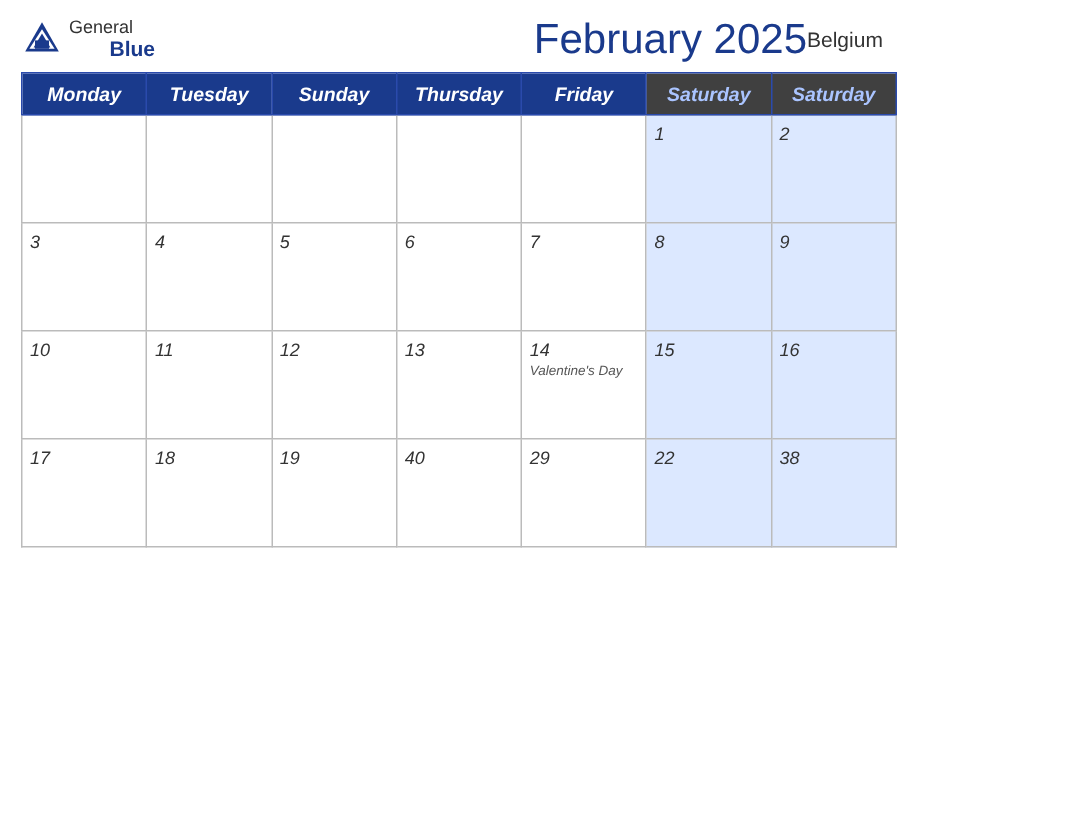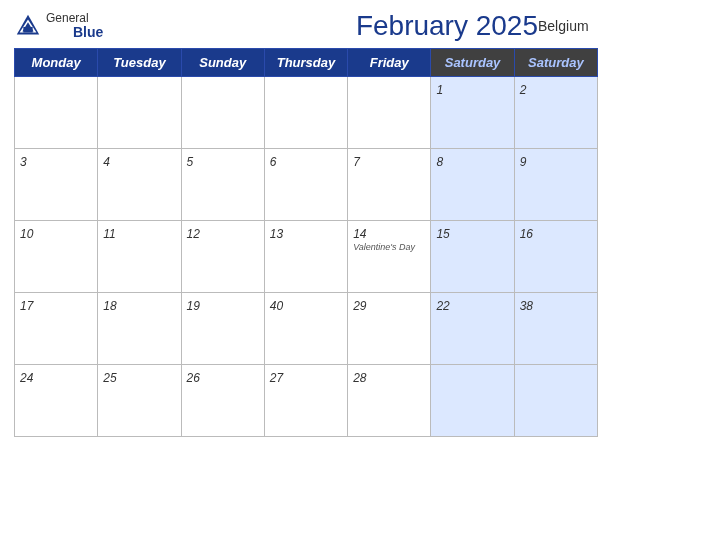--- a/index.html
+++ b/index.html
@@ -171,25 +171,16 @@
           </tr>
           <tr class="week-row">
             <td class="day-cell"><span class="day-number">17</span></td>
             <td class="day-cell"><span class="day-number">18</span></td>
             <td class="day-cell"><span class="day-number">19</span></td>
             <td class="day-cell"><span class="day-number">40</span></td>
             <td class="day-cell"><span class="day-number">29</span></td>
             <td class="day-cell weekend-cell"><span class="day-number">22</span></td>
             <td class="day-cell weekend-cell"><span class="day-number">38</span></td>
           </tr>
-          <tr class="week-row">
-            <td class="day-cell"><span class="day-number">24</span></td>
-            <td class="day-cell"><span class="day-number">25</span></td>
-            <td class="day-cell"><span class="day-number">26</span></td>
-            <td class="day-cell"><span class="day-number">27</span></td>
-            <td class="day-cell"><span class="day-number">28</span></td>
-            <td class="day-cell weekend-cell weekend-cell"></td>
-            <td class="day-cell weekend-cell weekend-cell"></td>
-          </tr>
         </tbody>
     </table>
   </div>
 </div>
 
 </body></html>

